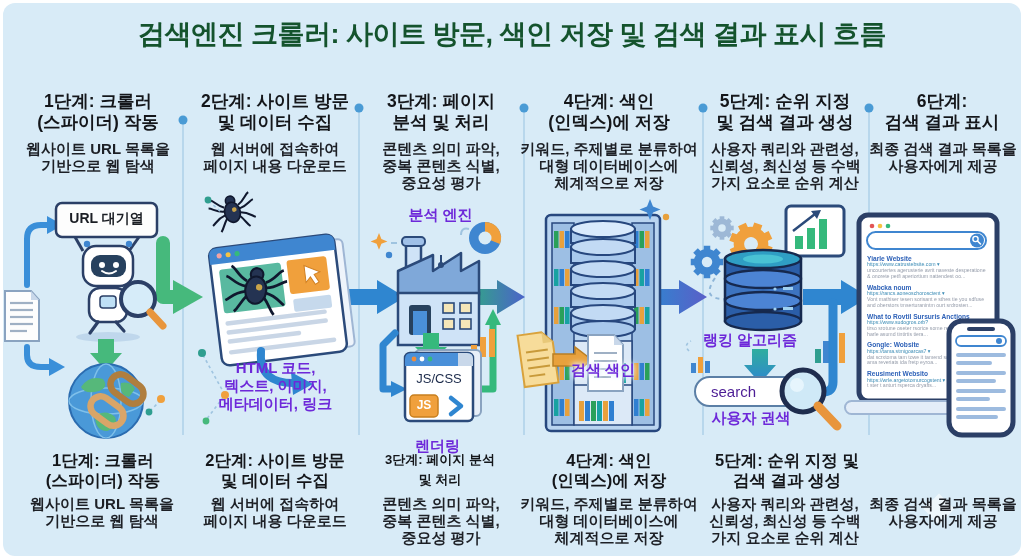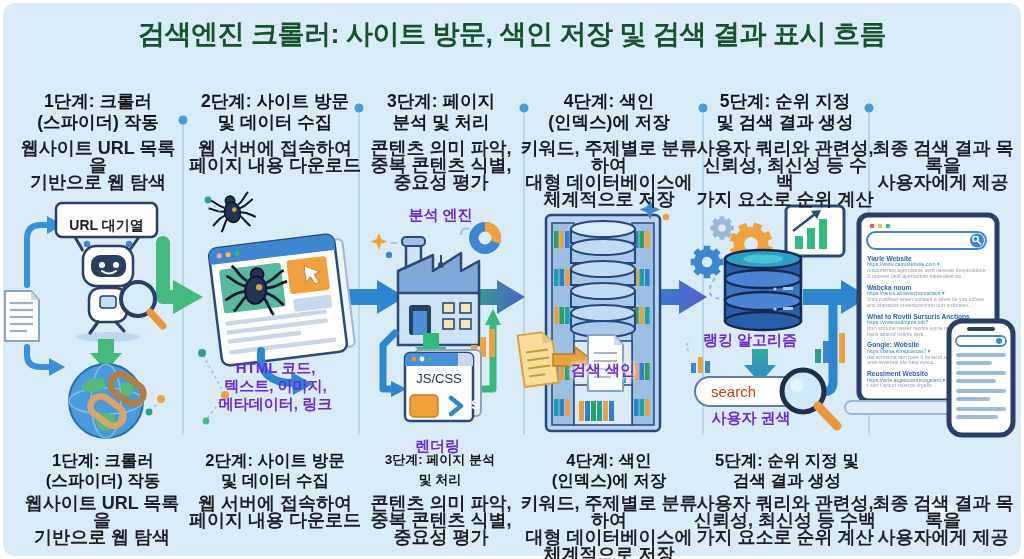--- a/index.html
+++ b/index.html
@@ -3,24 +3,24 @@
 <meta charset="utf-8">
 <style>
   html,body{margin:0;padding:0;background:#ffffff;}
   #frame{position:relative;width:1024px;height:559px;background:#ffffff;overflow:hidden;
          font-family:"Liberation Sans","DejaVu Sans",sans-serif;}
   #canvas{position:absolute;left:3px;top:3px;right:3px;bottom:3px;background:#d8ebf7;border-radius:12px;}
   .abs{position:absolute;}
   .pre{white-space:pre-line;}
   .title{width:100%;text-align:center;top:13px;font-size:27px;font-weight:800;color:#14532d;letter-spacing:-0.5px;}
   .h-top{font-size:17.5px;line-height:21px;font-weight:800;color:#14161a;text-align:center;}
-  .sub{font-size:18px;line-height:17px;font-weight:700;color:#1d2026;text-align:center;}
+  .sub{font-size:15px;line-height:17px;font-weight:700;color:#1d2026;text-align:center;}
   .lbl{font-size:15px;font-weight:800;color:#6d28d9;text-align:center;}
   .lbl-halo{text-shadow:0 0 4px #eaf3fb,0 0 6px #eaf3fb,0 0 8px #eaf3fb;margin-top:40px;}
-  .search-text{font-size:15px;font-weight:500;color:#c2410c;}
+  .search-text{font-size:15px;font-weight:500;color:#4c1d95;}
   svg{display:block;}
   .layer1{left:0;top:0;z-index:1;}
   .layer2{z-index:2;}
   .layer3{left:0;top:0;z-index:3;}
   
   .results{width:122px;line-height:1.12;}
   .res{margin-bottom:4px;}
   .res .t{font-size:6.6px;font-weight:700;color:#2f62b8;}
   .res .u{font-size:5.2px;color:#3a8bb5;}
   .res .s{font-size:5.2px;color:#959caa;}
@@ -407,44 +407,46 @@
   <div class="abs layer2 h-top pre" style="left:15px;top:88px;width:160px;">1단계: 크롤러
 (스파이더) 작동</div>
   <div class="abs layer2 h-top pre" style="left:184px;top:88px;width:176px;">2단계: 사이트 방문
 및 데이터 수집</div>
   <div class="abs layer2 h-top pre" style="left:360px;top:88px;width:156px;">3단계: 페이지
 분석 및 처리</div>
   <div class="abs layer2 h-top pre" style="left:518px;top:88px;width:176px;">4단계: 색인
 (인덱스)에 저장</div>
   <div class="abs layer2 h-top pre" style="left:694px;top:88px;width:176px;">5단계: 순위 지정
 및 검색 결과 생성</div>
+  <div class="abs layer2 h-top pre" style="left:868px;top:88px;width:142px;">6단계:
+검색 결과 표시</div>
 
   <div class="abs layer2 sub pre" style="left:10px;top:137px;width:170px;">웹사이트 URL 목록을
 기반으로 웹 탐색</div>
   <div class="abs layer2 sub pre" style="left:184px;top:137px;width:176px;">웹 서버에 접속하여
 페이지 내용 다운로드</div>
   <div class="abs layer2 sub pre" style="left:360px;top:137px;width:156px;">콘텐츠 의미 파악,
 중복 콘텐츠 식별,
 중요성 평가</div>
   <div class="abs layer2 sub pre" style="left:512px;top:137px;width:188px;">키워드, 주제별로 분류하여
 대형 데이터베이스에
 체계적으로 저장</div>
   <div class="abs layer2 sub pre" style="left:692px;top:137px;width:180px;">사용자 쿼리와 관련성,
 신뢰성, 최신성 등 수백
 가지 요소로 순위 계산</div>
   <div class="abs layer2 sub pre" style="left:866px;top:137px;width:148px;">최종 검색 결과 목록을
 사용자에게 제공</div>
 
-  <div class="abs layer2" style="left:53px;top:214px;width:101px;text-align:center;font-size:14px;font-weight:800;color:#1b1e24;">URL 대기열</div>
+  <div class="abs layer2" style="left:53px;top:207px;width:101px;text-align:center;font-size:14px;font-weight:800;color:#1b1e24;">URL 대기열</div>
   <div class="abs layer2 lbl pre" style="left:190px;top:356px;width:165px;line-height:18px;">HTML 코드,
 텍스트, 이미지,
 메타데이터, 링크</div>
   <div class="abs layer2 lbl" style="left:395px;top:203px;width:85px;">분석 엔진</div>
   <div class="abs layer2" style="left:402px;top:368px;width:68px;text-align:center;font-size:13px;font-weight:400;color:#1b2a4a;">JS/CSS</div>
-  <div class="abs layer2" style="left:407px;top:395px;width:28px;text-align:center;font-size:12px;font-weight:800;color:#ffffff;padding-left:48px;">JS</div>
+  <div class="abs layer2" style="left:407px;top:395px;width:28px;text-align:center;font-size:12px;font-weight:800;color:#ffffff;">JS</div>
   <div class="abs layer2 lbl" style="left:397px;top:422px;width:75px;margin-top:12px;">렌더링</div>
   <div class="abs layer2 lbl lbl-halo" style="left:560px;top:318px;width:80px;">검색 색인</div>
   <div class="abs layer2 lbl" style="left:688px;top:328px;width:118px;">랭킹 알고리즘</div>
   <div class="abs layer2 search-text" style="left:708px;top:380px;">search</div>
   <div class="abs layer2 lbl" style="left:692px;top:406px;width:112px;">사용자 권색</div>
 
   <div class="abs layer2 results" style="left:864px;top:252px;">
     <div class="res">
       <div class="t">Yiarle Website</div>
       <div class="u">https://www.catrustebsite.com ▾</div>

